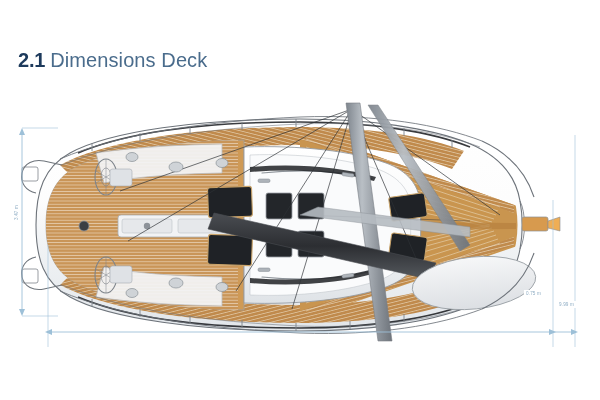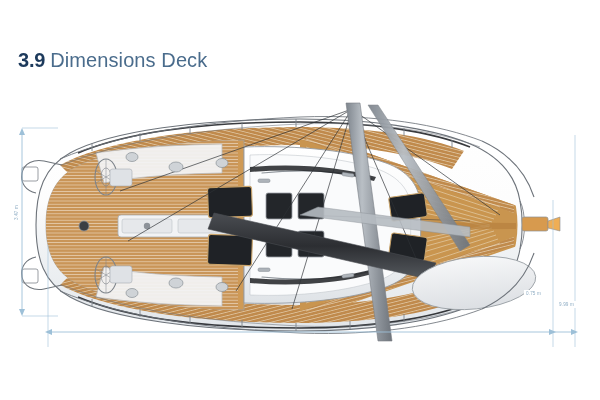--- a/index.html
+++ b/index.html
@@ -72,21 +72,21 @@
   #dim-beam-label { left: 7px;  top: 209px; }
   #dim-a-label    { left: 524px; top: 290px; }
   #dim-b-label    { left: 557px; top: 301px; }
 </style>
 </head>
 <body>
 
 <div id="page">
 
   <div class="title-block">
-    <span class="title-num">3.9</span><span class="title-text">Dimensions Deck</span>
+    <span class="title-num">2.1</span><span class="title-text">Dimensions Deck</span>
   </div>
 
   <div class="stage">
     <svg width="600" height="260" viewBox="0 0 600 260" xmlns="http://www.w3.org/2000/svg">
       <defs>
 
         <pattern id="teakH" patternUnits="userSpaceOnUse" width="6" height="3.2" patternTransform="rotate(0)">
           <rect width="6" height="3.2" fill="#c99558"></rect>
           <rect width="6" height="0.55" fill="#f2e6d2"></rect>
         </pattern>

